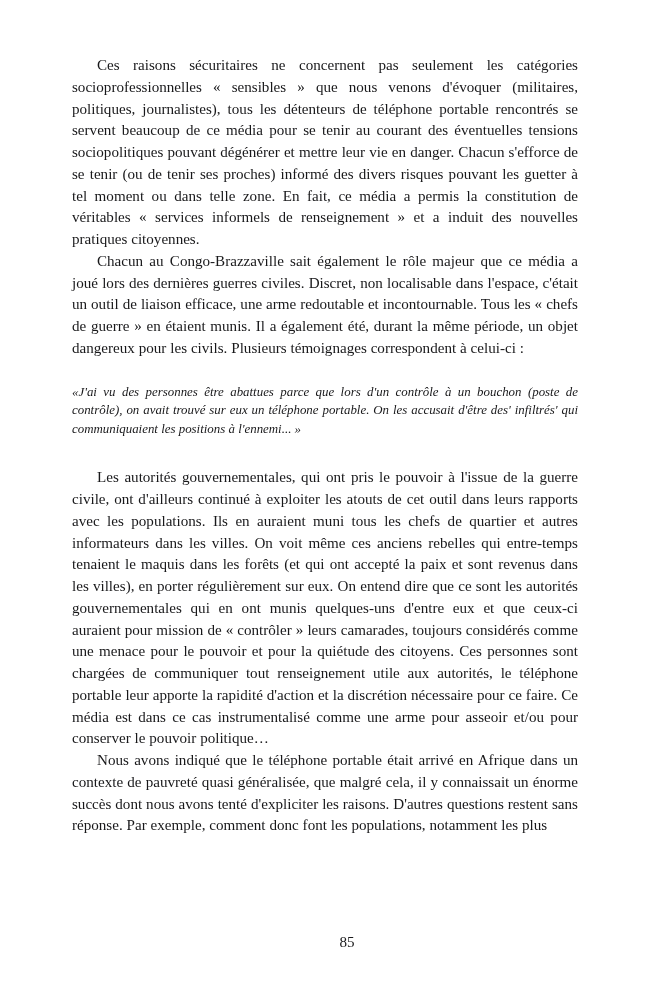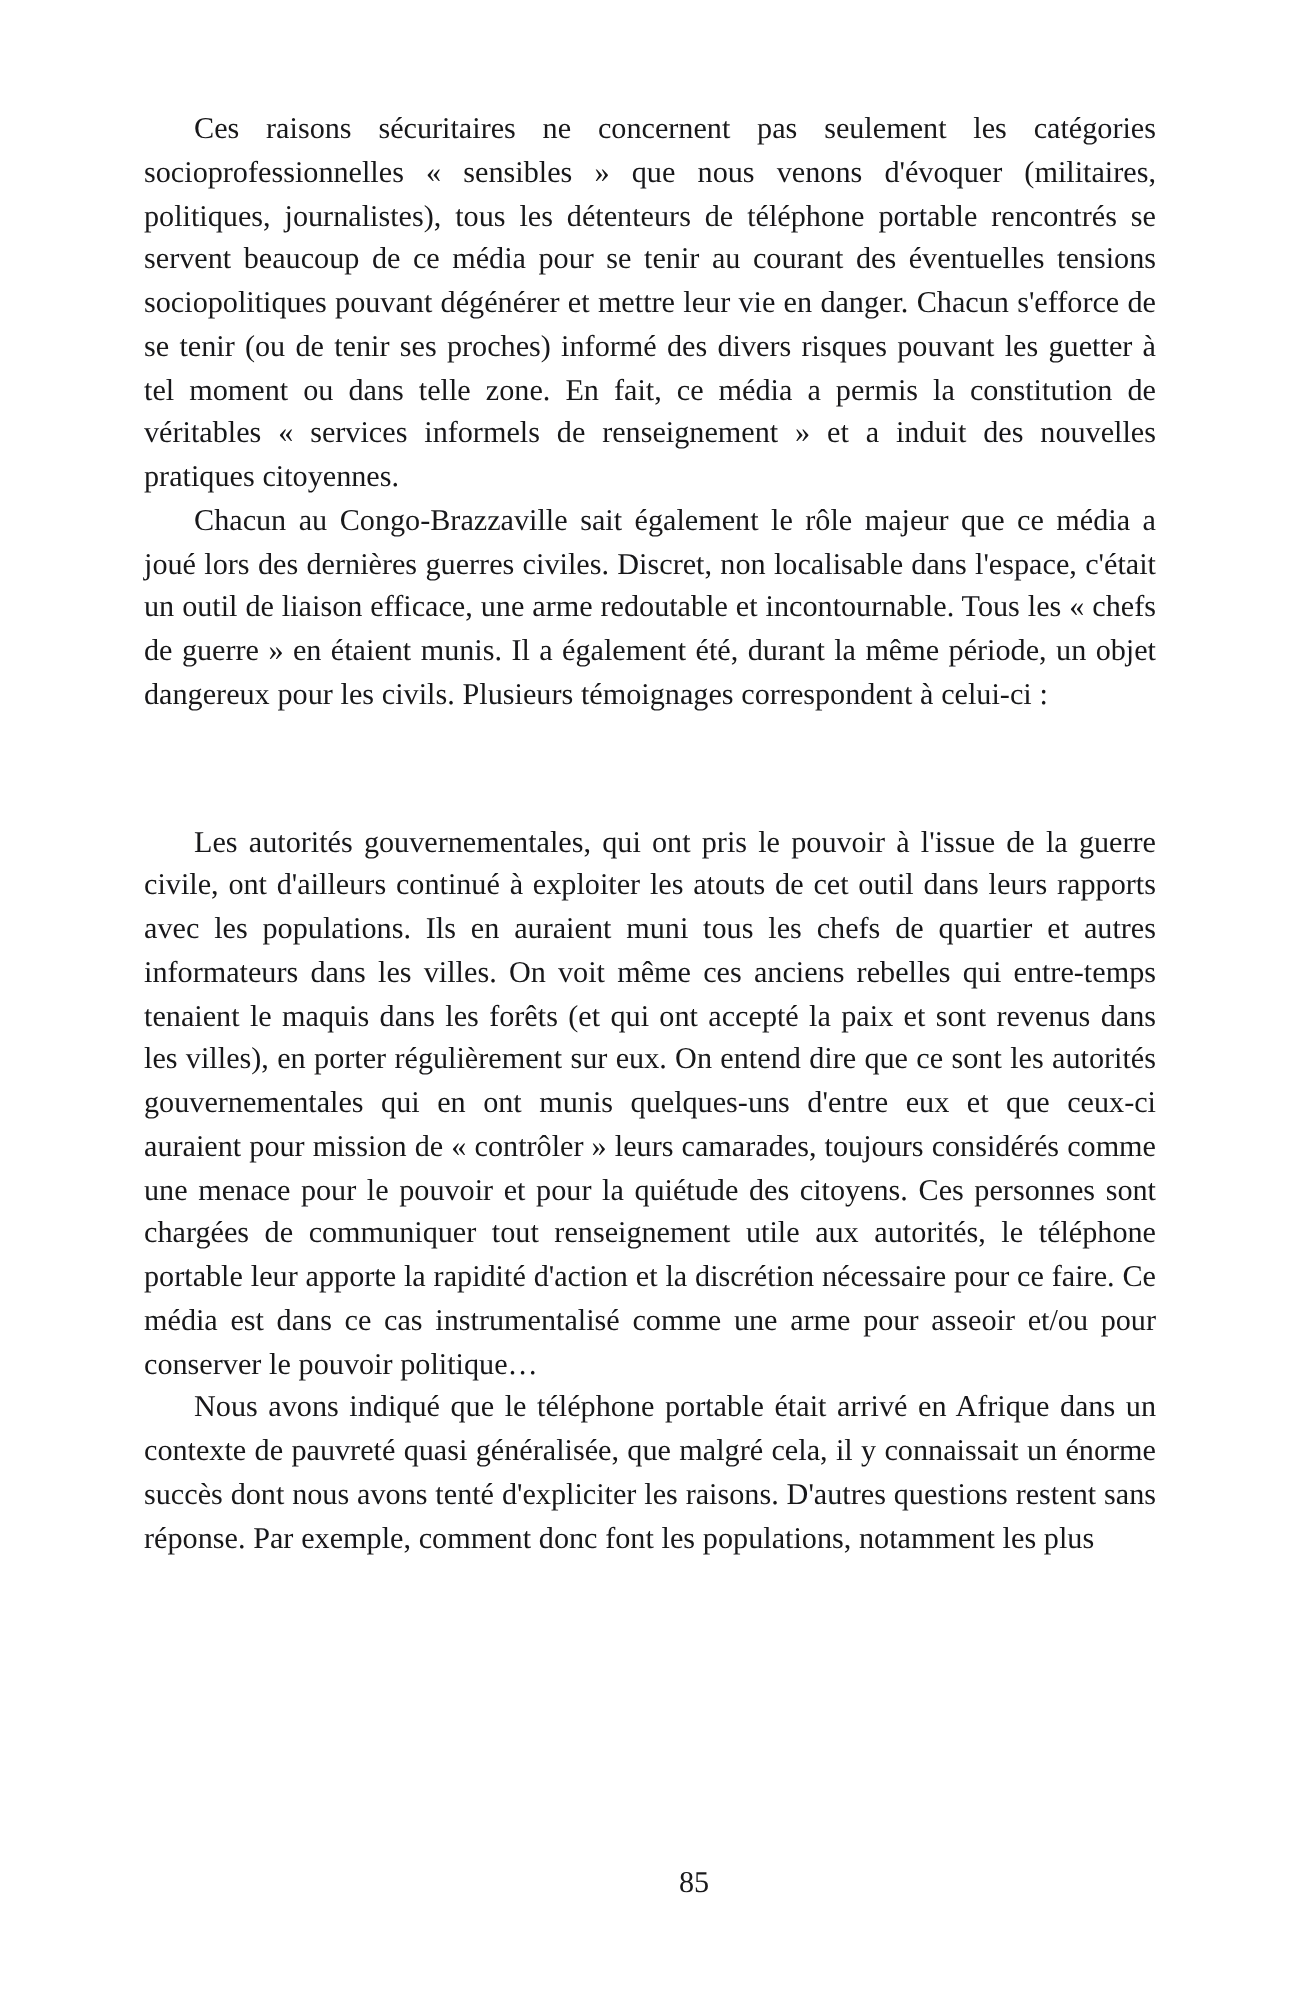--- a/index.html
+++ b/index.html
@@ -74,20 +74,21 @@
 <div class="page">
 
   <div class="text-column">
 
     <p class="body-par">Ces raisons sécuritaires ne concernent pas seulement les catégories socioprofessionnelles « sensibles » que nous venons d'évoquer (militaires, politiques, journalistes), tous les détenteurs de téléphone portable rencontrés se servent beaucoup de ce média pour se tenir au courant des éventuelles tensions sociopolitiques pouvant dégénérer et mettre leur vie en danger. Chacun s'efforce de se tenir (ou de tenir ses proches) informé des divers risques pouvant les guetter à tel moment ou dans telle zone. En fait, ce média a permis la constitution de véritables « services informels de renseignement » et a induit des nouvelles pratiques citoyennes.</p>
 
     <p class="body-par">Chacun au Congo-Brazzaville sait également le rôle majeur que ce média a joué lors des dernières guerres civiles. Discret, non localisable dans l'espace, c'était un outil de liaison efficace, une arme redoutable et incontournable. Tous les « chefs de guerre » en étaient munis. Il a également été, durant la même période, un objet dangereux pour les civils. Plusieurs témoignages correspondent à celui-ci :</p>
 
     <div class="gap-before-quote"></div>
 
+    <p class="quote-block">«J'ai vu des personnes être abattues parce que lors d'un contrôle à un bouchon (poste de contrôle), on avait trouvé sur eux un téléphone portable. On les accusait d'être des' infiltrés' qui communiquaient les positions à l'ennemi... »</p>
 
     <div class="gap-after-quote"></div>
 
     <p class="body-par">Les autorités gouvernementales, qui ont pris le pouvoir à l'issue de la guerre civile, ont d'ailleurs continué à exploiter les atouts de cet outil dans leurs rapports avec les populations. Ils en auraient muni tous les chefs de quartier et autres informateurs dans les villes. On voit même ces anciens rebelles qui entre-temps tenaient le maquis dans les forêts (et qui ont accepté la paix et sont revenus dans les villes), en porter régulièrement sur eux. On entend dire que ce sont les autorités gouvernementales qui en ont munis quelques-uns d'entre eux et que ceux-ci auraient pour mission de « contrôler » leurs camarades, toujours considérés comme une menace pour le pouvoir et pour la quiétude des citoyens. Ces personnes sont chargées de communiquer tout renseignement utile aux autorités, le téléphone portable leur apporte la rapidité d'action et la discrétion nécessaire pour ce faire. Ce média est dans ce cas instrumentalisé comme une arme pour asseoir et/ou pour conserver le pouvoir politique…</p>
 
     <p class="body-par">Nous avons indiqué que le téléphone portable était arrivé en Afrique dans un contexte de pauvreté quasi généralisée, que malgré cela, il y connaissait un énorme succès dont nous avons tenté d'expliciter les raisons. D'autres questions restent sans réponse. Par exemple, comment donc font les populations, notamment les plus</p>
 
   </div>
 
   <div class="page-number">85</div>

